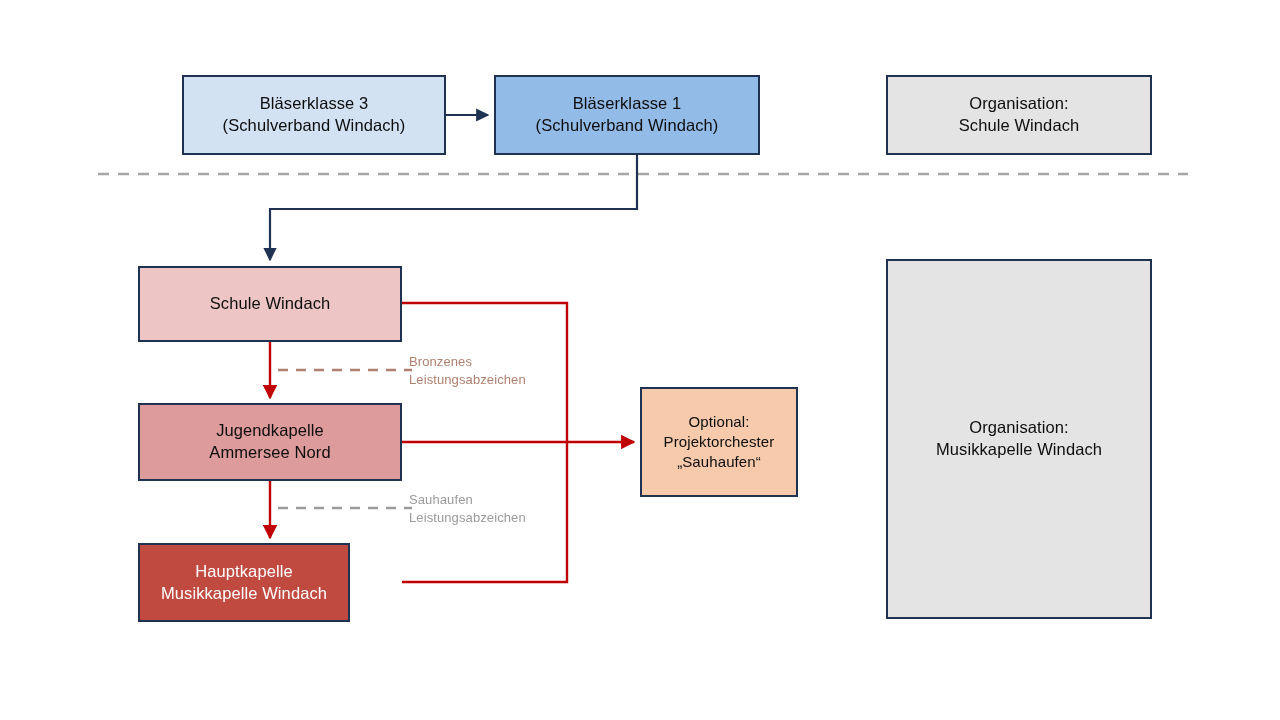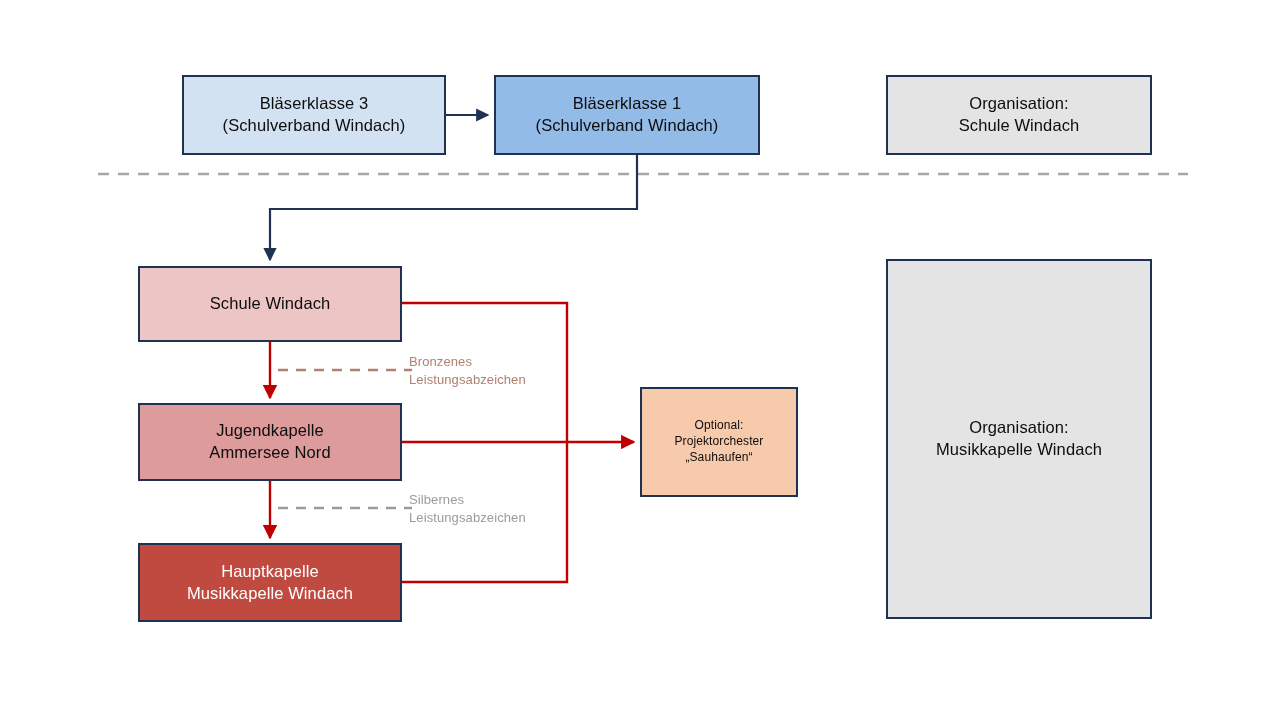--- a/index.html
+++ b/index.html
@@ -45,23 +45,23 @@
   }
   .node.light-text { color: #ffffff; }
 
   
   #n-blaeser3 { left:138px; top:75px;  width:264px; height:80px;  background:#d2e2f3;margin-left:44px; }
   #n-blaeser4 { left:494px; top:75px;  width:266px; height:80px;  background:#93bbe8; }
   #n-org-schule { left:886px; top:75px; width:266px; height:80px; background:#e4e4e4; }
 
   #n-bambini  { left:138px; top:266px; width:264px; height:76px; background:#eec5c5; }
   #n-jugend   { left:138px; top:403px; width:264px; height:78px; background:#dd9b9b; }
-  #n-haupt    { left:138px; top:543px; width:264px; height:79px; background:#c04a40;text-align:center; }
+  #n-haupt    { left:138px; top:543px; width:212px; height:79px; background:#c04a40;text-align:center; }
 
-  #n-optional { left:640px; top:387px; width:158px; height:110px; background:#f7caab; font-size:12px; }
+  #n-optional { left:640px; top:387px; width:158px; height:110px; background:#f7caab; font-size:15px; }
 
   #n-org-mk   { left:886px; top:259px; width:266px; height:360px; background:#e4e4e4; }
 
   
   .edge-label {
     position: absolute;
     font-size: 13px;
     line-height: 1.35;
     white-space: pre-line;
     letter-spacing: 0.1px;
@@ -123,16 +123,16 @@
   <div class="node" id="n-optional">Optional:
 Projektorchester
 „Sauhaufen“</div>
 
   <div class="node" id="n-org-mk">Organisation:
 Musikkapelle Windach</div>
 
   <div class="edge-label" id="lbl-bronze">Bronzenes
 Leistungsabzeichen</div>
 
-  <div class="edge-label" id="lbl-silber">Silbernes
+  <div class="edge-label" id="lbl-silber">Sauhaufen
 Leistungsabzeichen</div>
 
 </div>
 
 </body></html>

